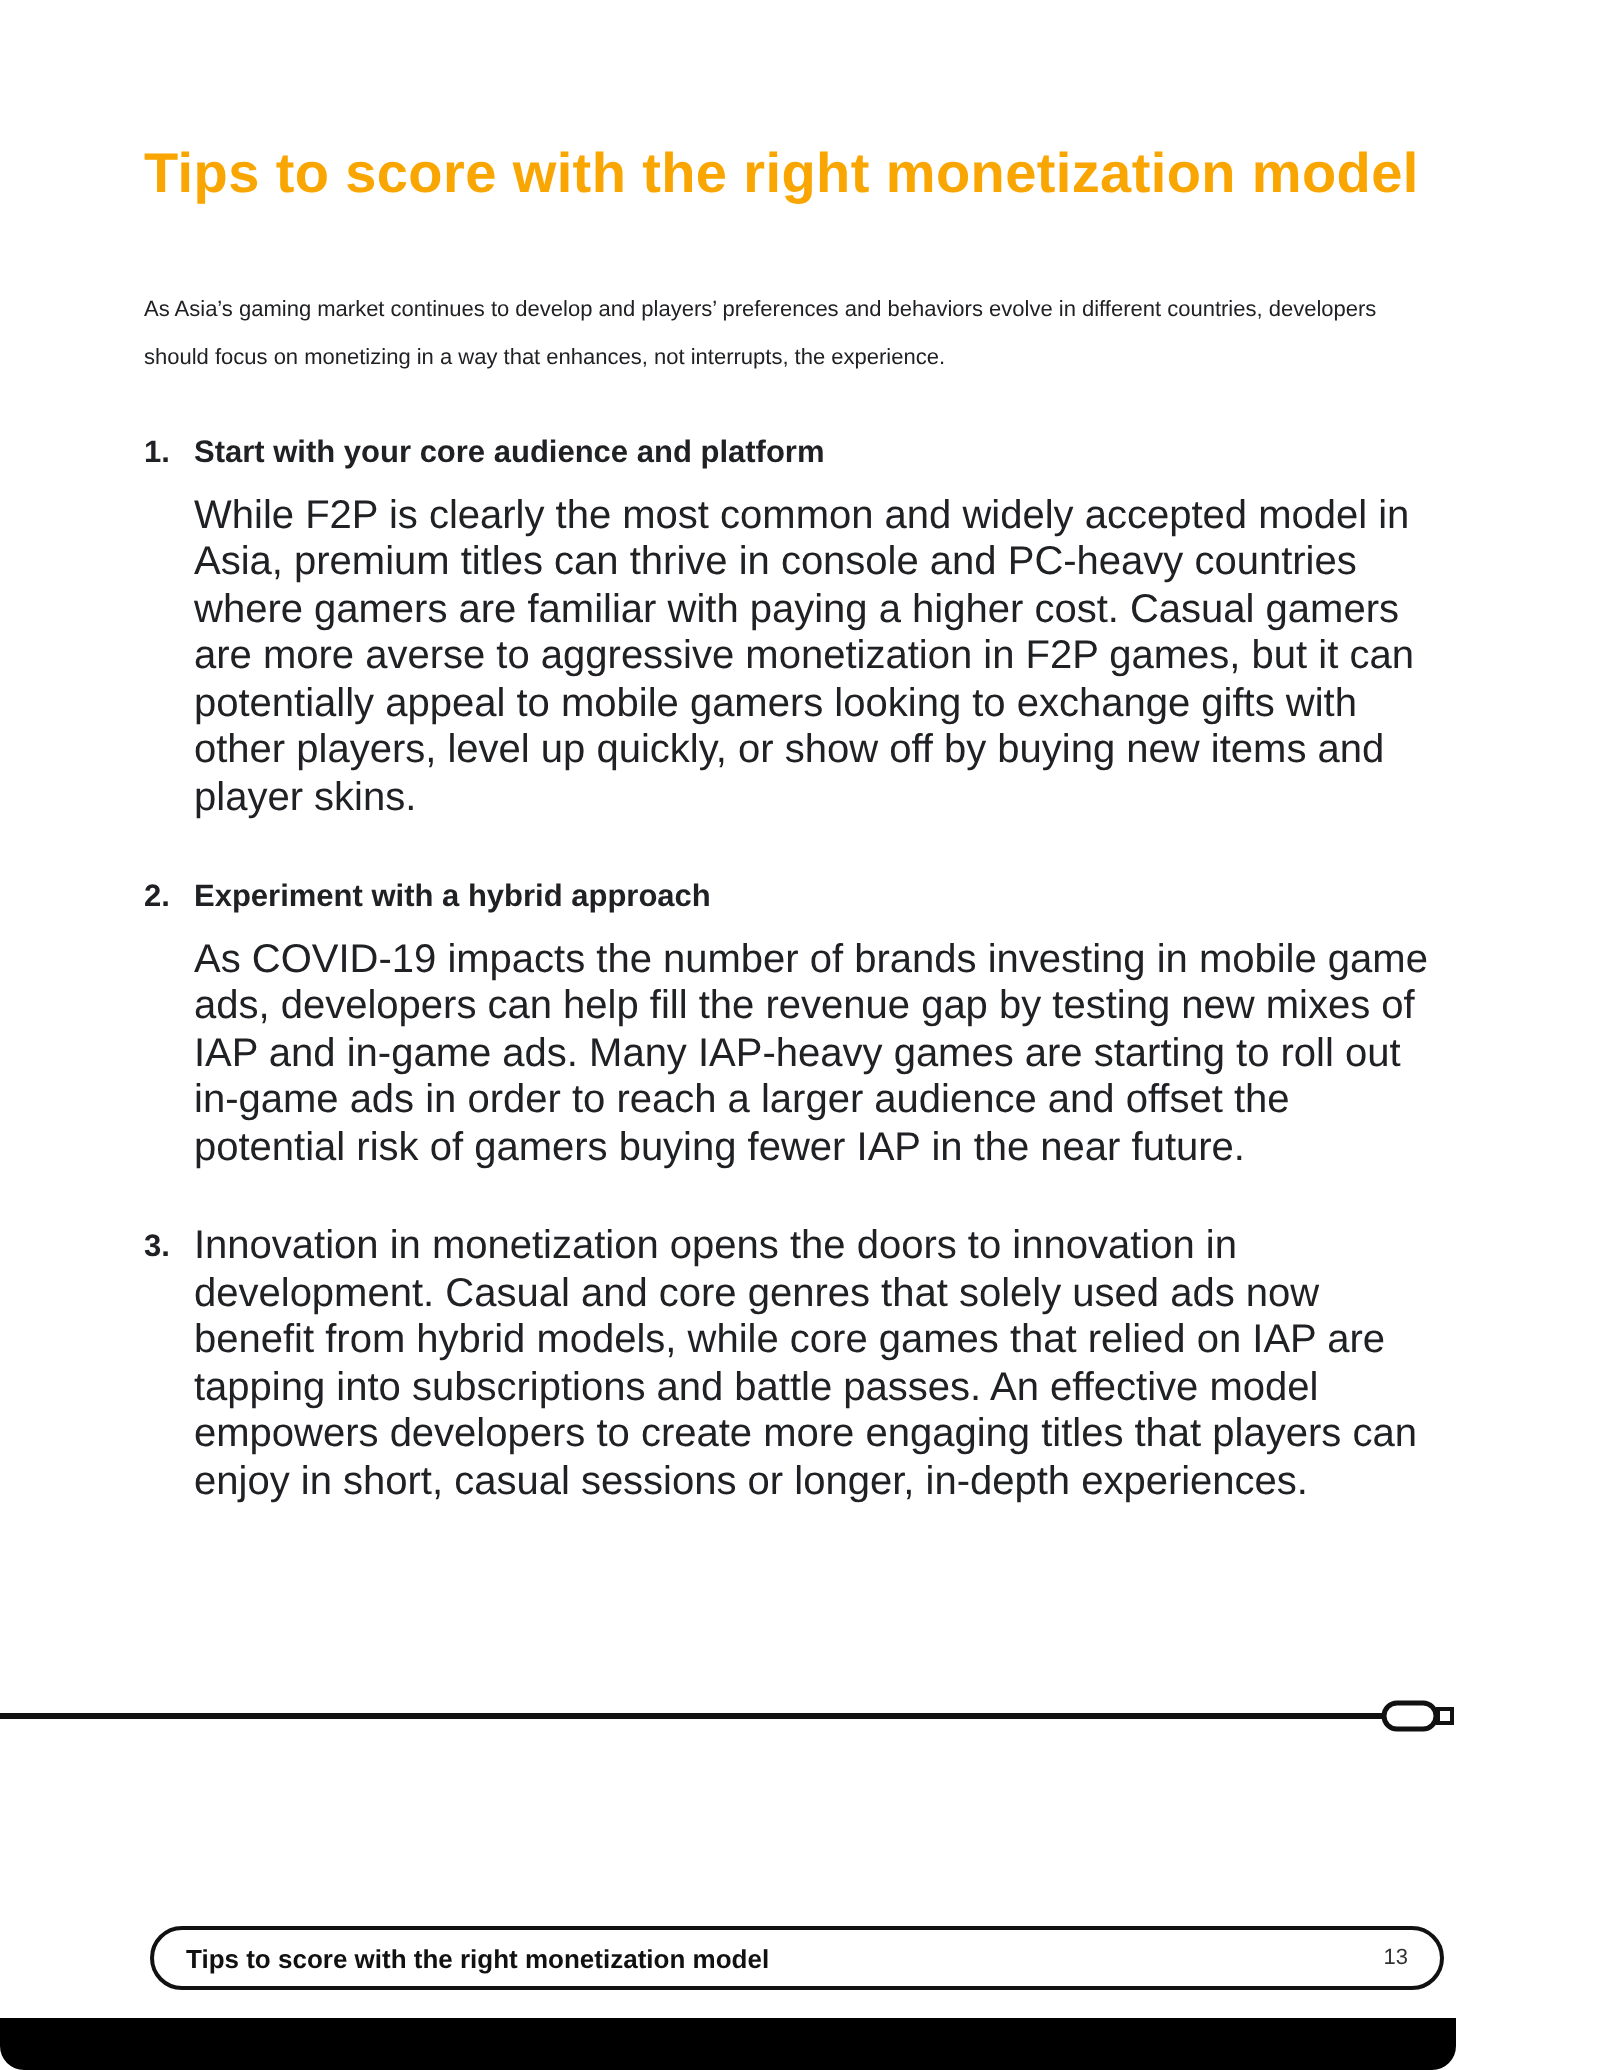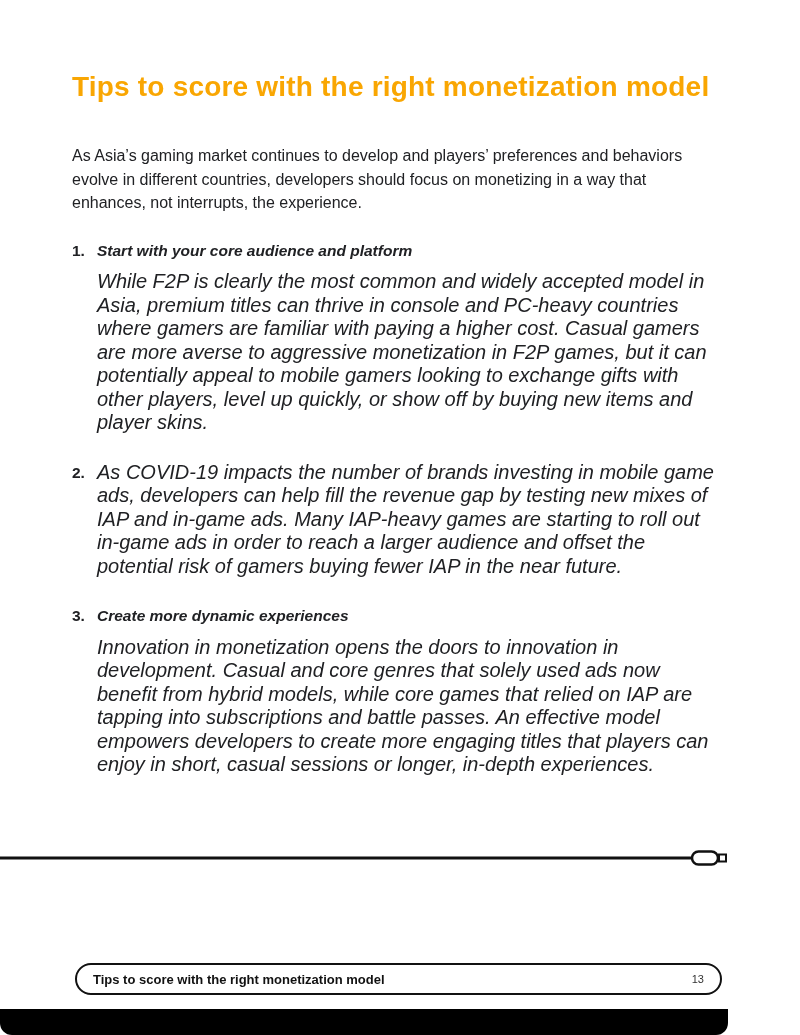--- a/index.html
+++ b/index.html
@@ -26,41 +26,41 @@
     margin: 0 0 40px 0;
     font-size: 28px;
     line-height: 34px;
     font-weight: 700;
     letter-spacing: 0.2px;
     color: var(--accent, #F9A602);
   }
 
   .para {
     margin: 0 0 24px 0;
-    font-size: 16px;
+    font-size: 11px;
     line-height: 23.5px;
     color: #202124;
   }
 
   .steps { margin-top: 0; }
 
   .step {
     display: flex;
     margin-bottom: 26px;
   }
 
   .step-number {
     flex: none;
     width: 25px;
     font-size: 15.5px;
     line-height: 23.5px;
     font-weight: 700;
   }
 
-  .step-main { flex: 1; font-style: italic; }
+  .step-main { flex: 1; }
 
   .step-heading {
     font-size: 15.5px;
     line-height: 23.5px;
     font-weight: 700;
     margin-bottom: 8px;
   }
 
   .step-body {
     font-size: 20px;
@@ -131,28 +131,28 @@
         <div class="step-number">1.</div>
         <div class="step-main">
           <div class="step-heading">Start with your core audience and platform</div>
           <div class="step-body">While F2P is clearly the most common and widely accepted model in Asia, premium titles can thrive in console and PC-heavy countries where gamers are familiar with paying a higher cost. Casual gamers are more averse to aggressive monetization in F2P games, but it can potentially appeal to mobile gamers looking to exchange gifts with other players, level up quickly, or show off by buying new items and player skins.</div>
         </div>
       </div>
 
       <div class="step">
         <div class="step-number">2.</div>
         <div class="step-main">
+          <div class="step-heading">Experiment with a hybrid approach</div>
           <div class="step-body">As COVID-19 impacts the number of brands investing in mobile game ads, developers can help fill the revenue gap by testing new mixes of IAP and in-game ads. Many IAP-heavy games are starting to roll out in-game ads in order to reach a larger audience and offset the potential risk of gamers buying fewer IAP in the near future.</div>
         </div>
       </div>
 
       <div class="step">
         <div class="step-number">3.</div>
         <div class="step-main">
-          <div class="step-heading">Create more dynamic experiences</div>
           <div class="step-body">Innovation in monetization opens the doors to innovation in development. Casual and core genres that solely used ads now benefit from hybrid models, while core games that relied on IAP are tapping into subscriptions and battle passes. An effective model empowers developers to create more engaging titles that players can enjoy in short, casual sessions or longer, in-depth experiences.</div>
         </div>
       </div>
 
     </div>
   </div>
 
   <div class="divider">
     <svg width="800" height="26" viewBox="0 0 800 26" aria-hidden="true">
       <line x1="0" y1="13" x2="692" y2="13" stroke="#111111" stroke-width="3"></line>

